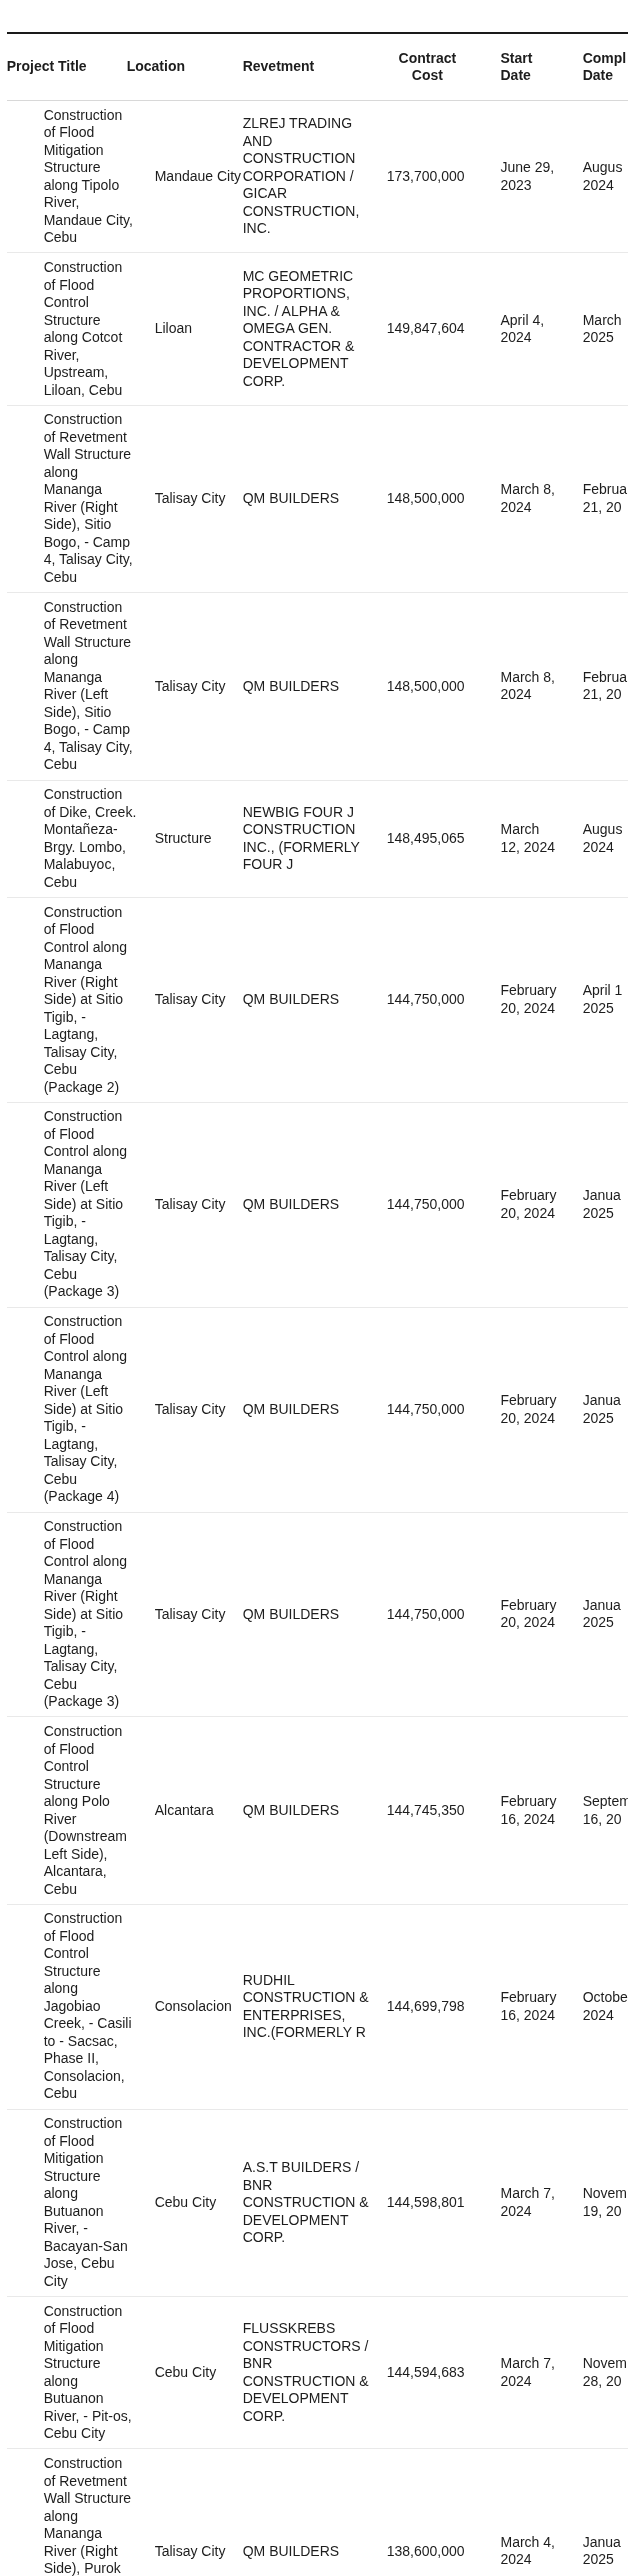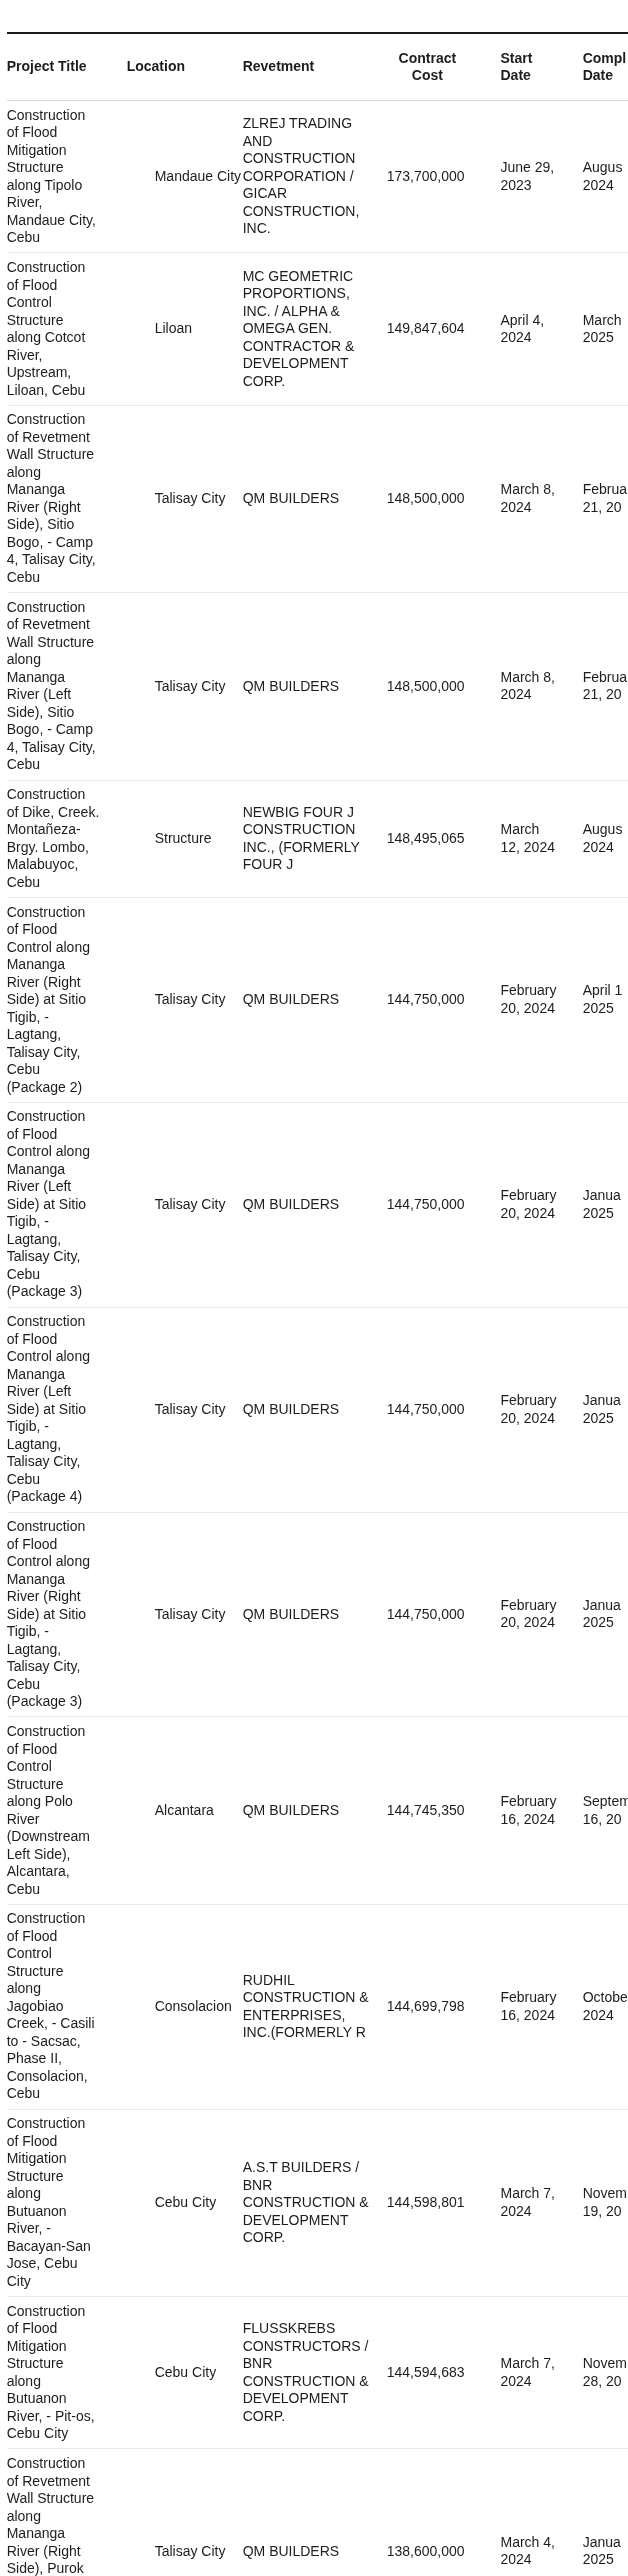--- a/index.html
+++ b/index.html
@@ -50,21 +50,21 @@
   thead th.h-cost { text-align: center; padding-right: 21.6px; }
   thead th.h-start { padding-left: 10.8px; }
 
   tbody td {
     vertical-align: middle;
     padding: 5.7px 0;
     border-bottom: 1px solid #e9e9e9;
     color: #1d1d1d;
   }
   td.cell-title      { padding-right: 27px; }
-  td.cell-title .inner { width: 93px; }
+  td.cell-title .inner { width: 93px; margin-left: 37px; }
   td.cell-location   { padding-right: 27px; }
   td.cell-location .inner { width: 89px; padding-left: 28px; }
   td.cell-contractor { padding-right: 15.5px; margin-left: 20px; }
   td.cell-contractor .inner { width: 129px; }
   td.cell-cost       { padding-right: 21.6px; }
   td.cell-start      { padding-left: 10.8px; padding-right: 23px; white-space: pre-line; }
   td.cell-completion { white-space: pre-line; }
 </style>
 </head>
 <body>

